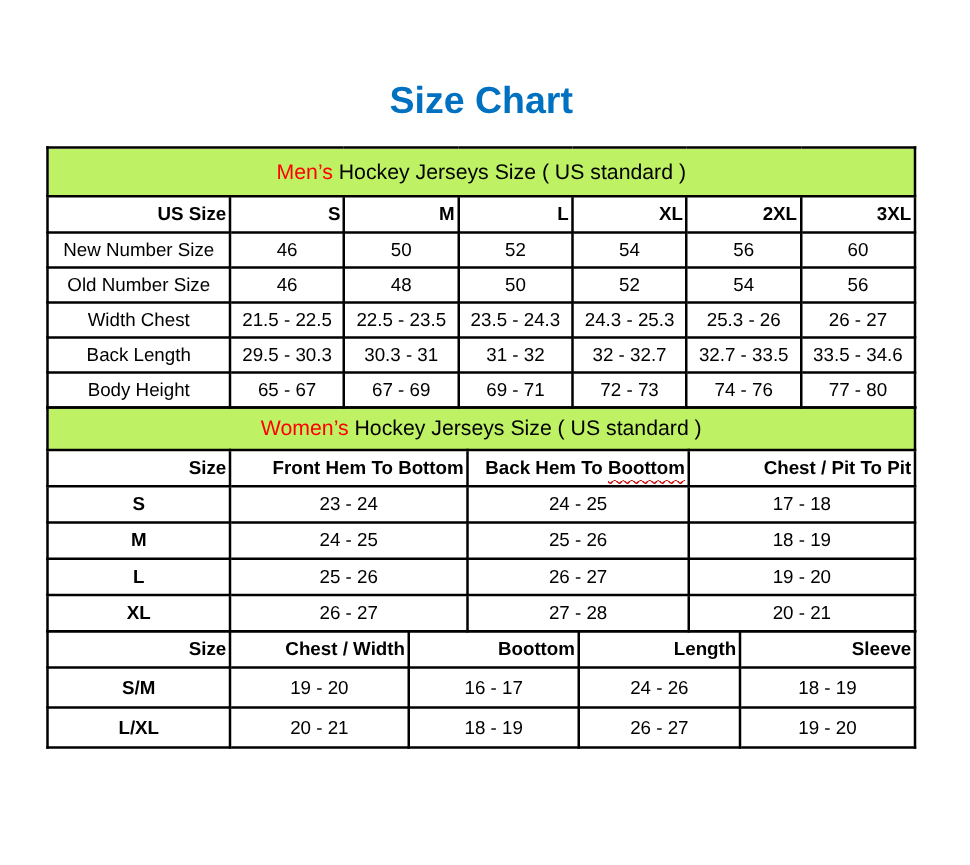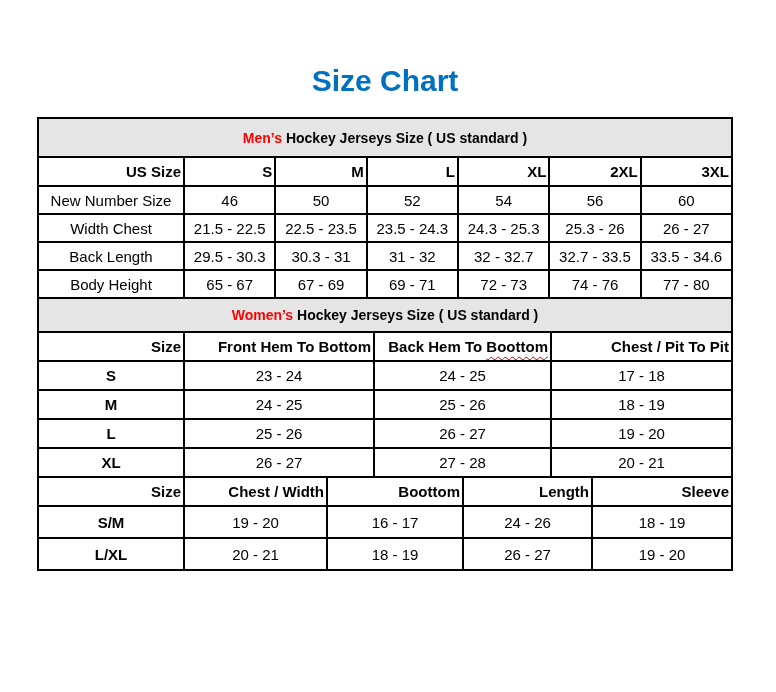--- a/index.html
+++ b/index.html
@@ -28,23 +28,23 @@
   .section-table + .section-table { margin-top: -2px; border-radius: 30px; }
   td, th {
     border: 2px solid #000000;
     text-align: center;
     vertical-align: middle;
     font-size: 15px;
     padding: 0 2px;
     overflow: hidden;
   }
   tr.section-row td {
-    background: #e5e5e5;
-    font-weight: bold;
-    font-size: 14px;
+    background: #bef264;
+    font-weight: normal;
+    font-size: 17px;
   }
   .mens   tr.section-row td { height: 37px; }
   .womens tr.section-row td { height: 32px; }
   .youth  tr.section-row td { height: 29px; }
   .accent { color: #FF0000; }
   tr.head-row th { font-weight: bold; height: 27px; text-align: right; }
   tr.data-row td { font-weight: normal; height: 26px; }
   .womens tr.data-row td { height: 27px; }
   .youth  tr.data-row td { height: 30px; }
   .womens td.row-label, .youth td.row-label { font-weight: bold; }
@@ -91,20 +91,29 @@
       <tr class="data-row">
         <td class="row-label">New Number Size</td>
         <td>46</td>
         <td>50</td>
         <td>52</td>
         <td>54</td>
         <td>56</td>
         <td>60</td>
       </tr>
       <tr class="data-row">
+        <td class="row-label">Old Number Size</td>
+        <td>46</td>
+        <td>48</td>
+        <td>50</td>
+        <td>52</td>
+        <td>54</td>
+        <td>56</td>
+      </tr>
+      <tr class="data-row">
         <td class="row-label">Width Chest</td>
         <td>21.5 - 22.5</td>
         <td>22.5 - 23.5</td>
         <td>23.5 - 24.3</td>
         <td>24.3 - 25.3</td>
         <td>25.3 - 26</td>
         <td>26 - 27</td>
       </tr>
       <tr class="data-row">
         <td class="row-label">Back Length</td>

